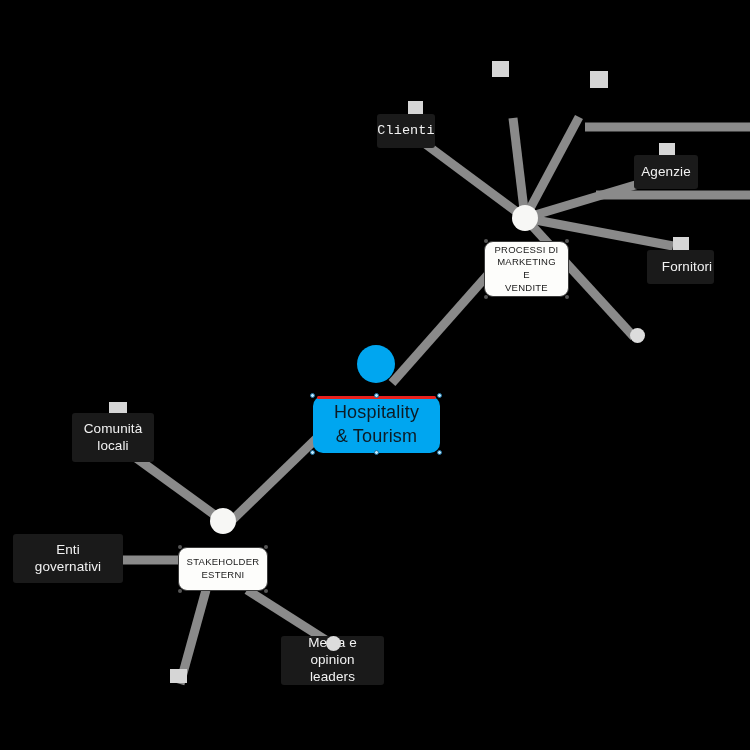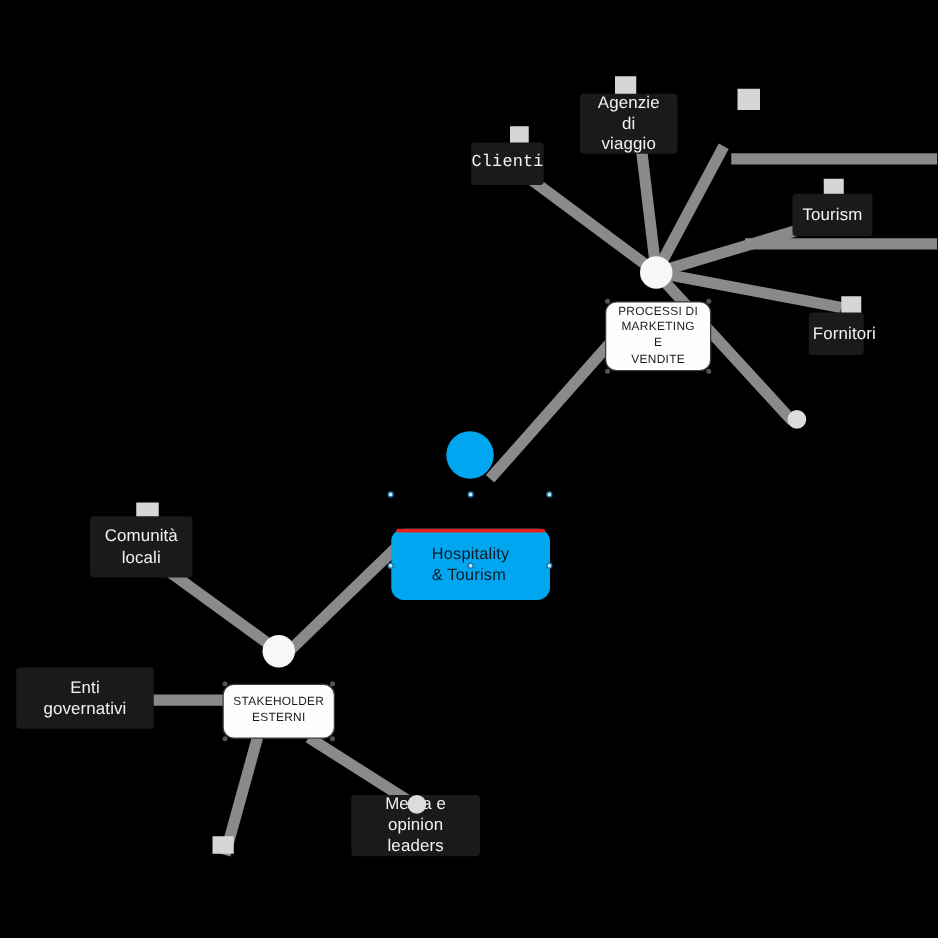--- a/index.html
+++ b/index.html
@@ -64,28 +64,28 @@
   }
   
   .central {
     position: absolute;
     background: #00a6f0;
     color: #0d1b24;
     border-radius: 10px;
     display: flex;
     align-items: center;
     justify-content: center;
+    text-align: center;
     line-height: 1.3;
-    font-size: 13px;
+    font-size: 18px;
     font-weight: 400;
     letter-spacing: 0.2px;
     box-sizing: border-box;
     white-space: pre-line;
     z-index: 8;
-    margin-top: 27px;
   }
   .central-accent {
     position: absolute;
     left: 4px; right: 4px; top: 0px;
     height: 3px;
     background: #e8201c;
     border-radius: 2px;
     z-index: 9;
   }
   
@@ -174,27 +174,25 @@
   <div class="tab" style="left:659px; top:143px; width:16px; height:14px;"></div>
   <div class="tab" style="left:673px; top:237px; width:16px; height:15px;"></div>
   <div class="tab" style="left:109px; top:402px; width:18px; height:14px;"></div>
   <div class="tab" style="left:170px; top:669px; width:17px; height:14px;"></div>
 
   <div class="dot-small" style="left:630px; top:328px;"></div>
   <div class="dot-small" style="left:326px; top:636px;"></div>
 
   <div class="leaf" style="left:377px; top:114px; width:58px; height:34px;font-family:Liberation Mono, monospace;">Clienti</div>
 
-  <div class="leaf" style="left:464px; top:75px; width:78px; height:48px;">Agenzie
-di viaggio</div>
-
-
-  <div class="leaf" style="left:634px; top:155px; width:64px; height:34px;">Tourism</div>
-
-  <div class="leaf" style="left:647px; top:250px; width:44px; height:34px;padding-left:25px;">Fornitori</div>
+
+
+  <div class="leaf" style="left:634px; top:155px; width:64px; height:34px;">Agenzie</div>
+
+  <div class="leaf" style="left:647px; top:250px; width:67px; height:34px;padding-left:25px;">Fornitori</div>
 
 
   <div class="leaf" style="left:72px; top:413px; width:82px; height:49px;">Comunità
 locali</div>
 
   <div class="leaf" style="left:13px; top:534px; width:110px; height:49px;">Enti
 governativi</div>
 
 
   <div class="leaf" style="left:281px; top:636px; width:103px; height:49px;">Media e

